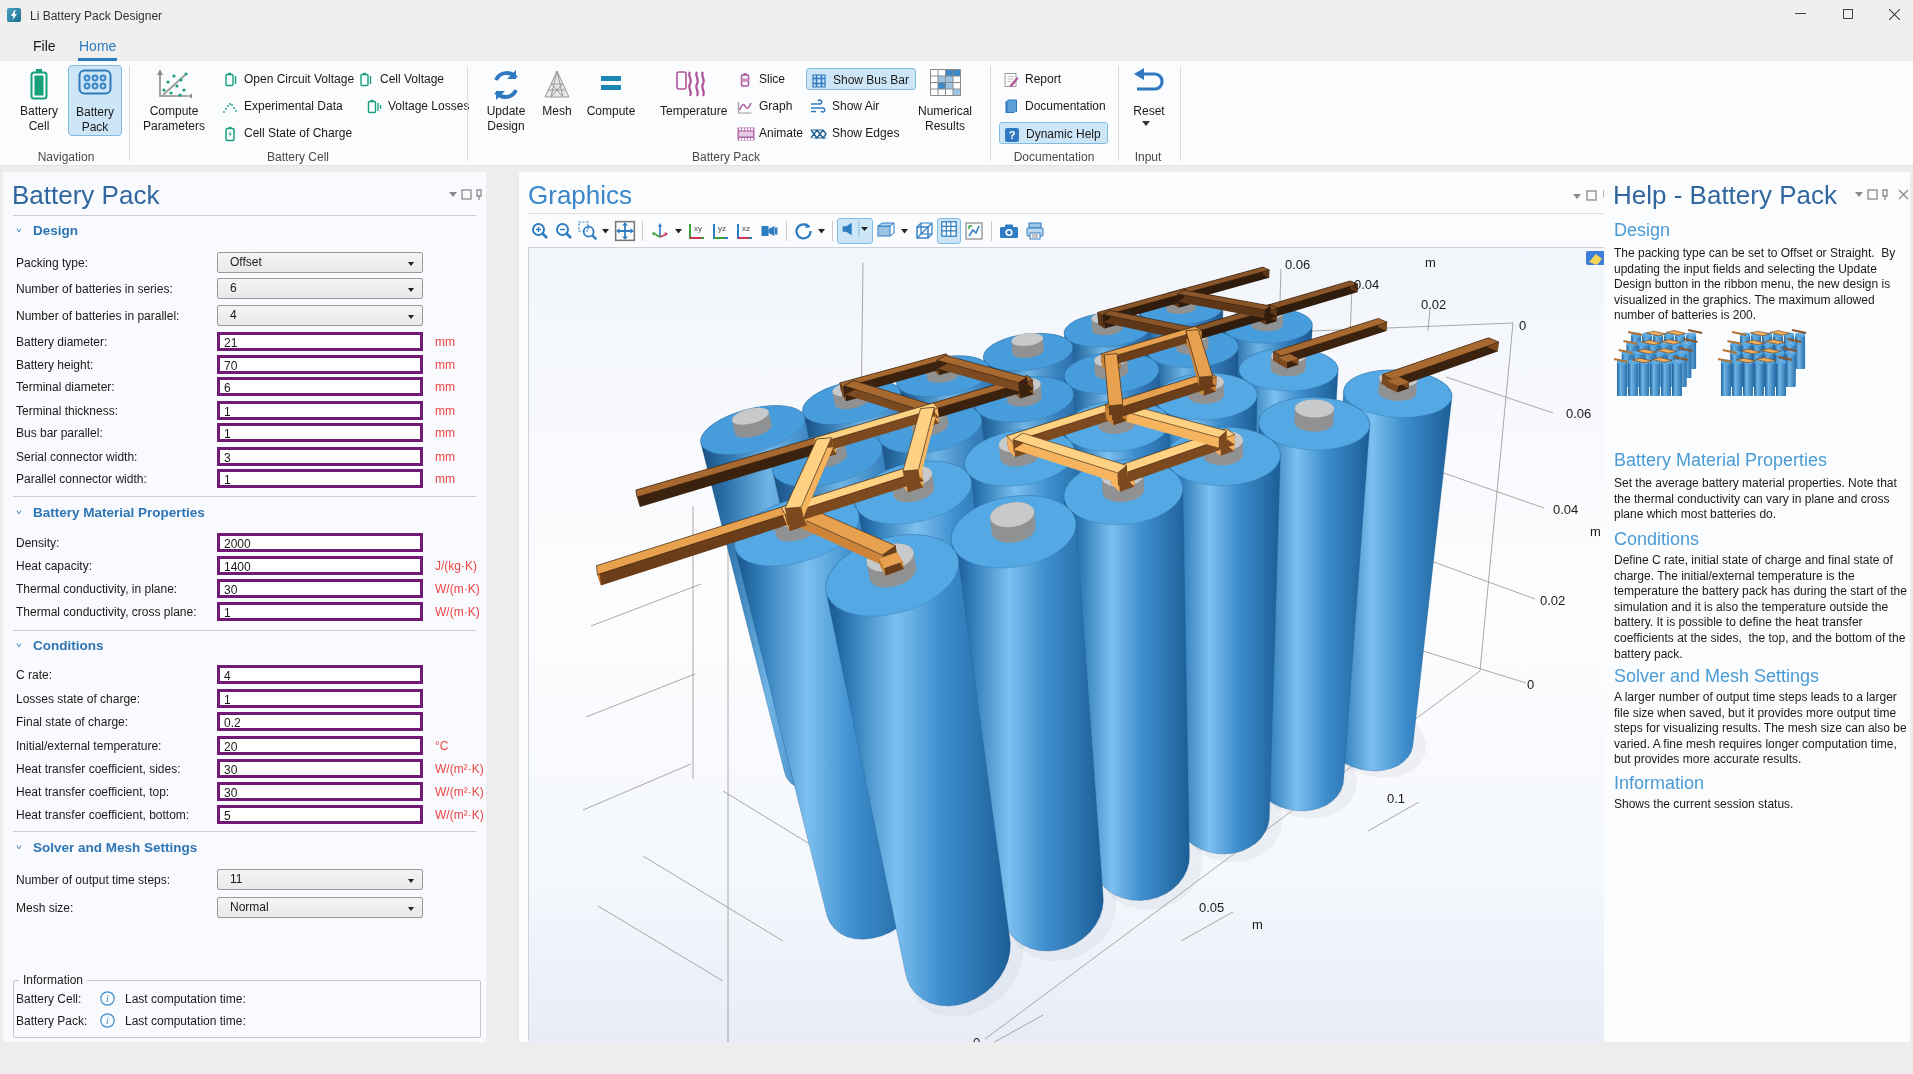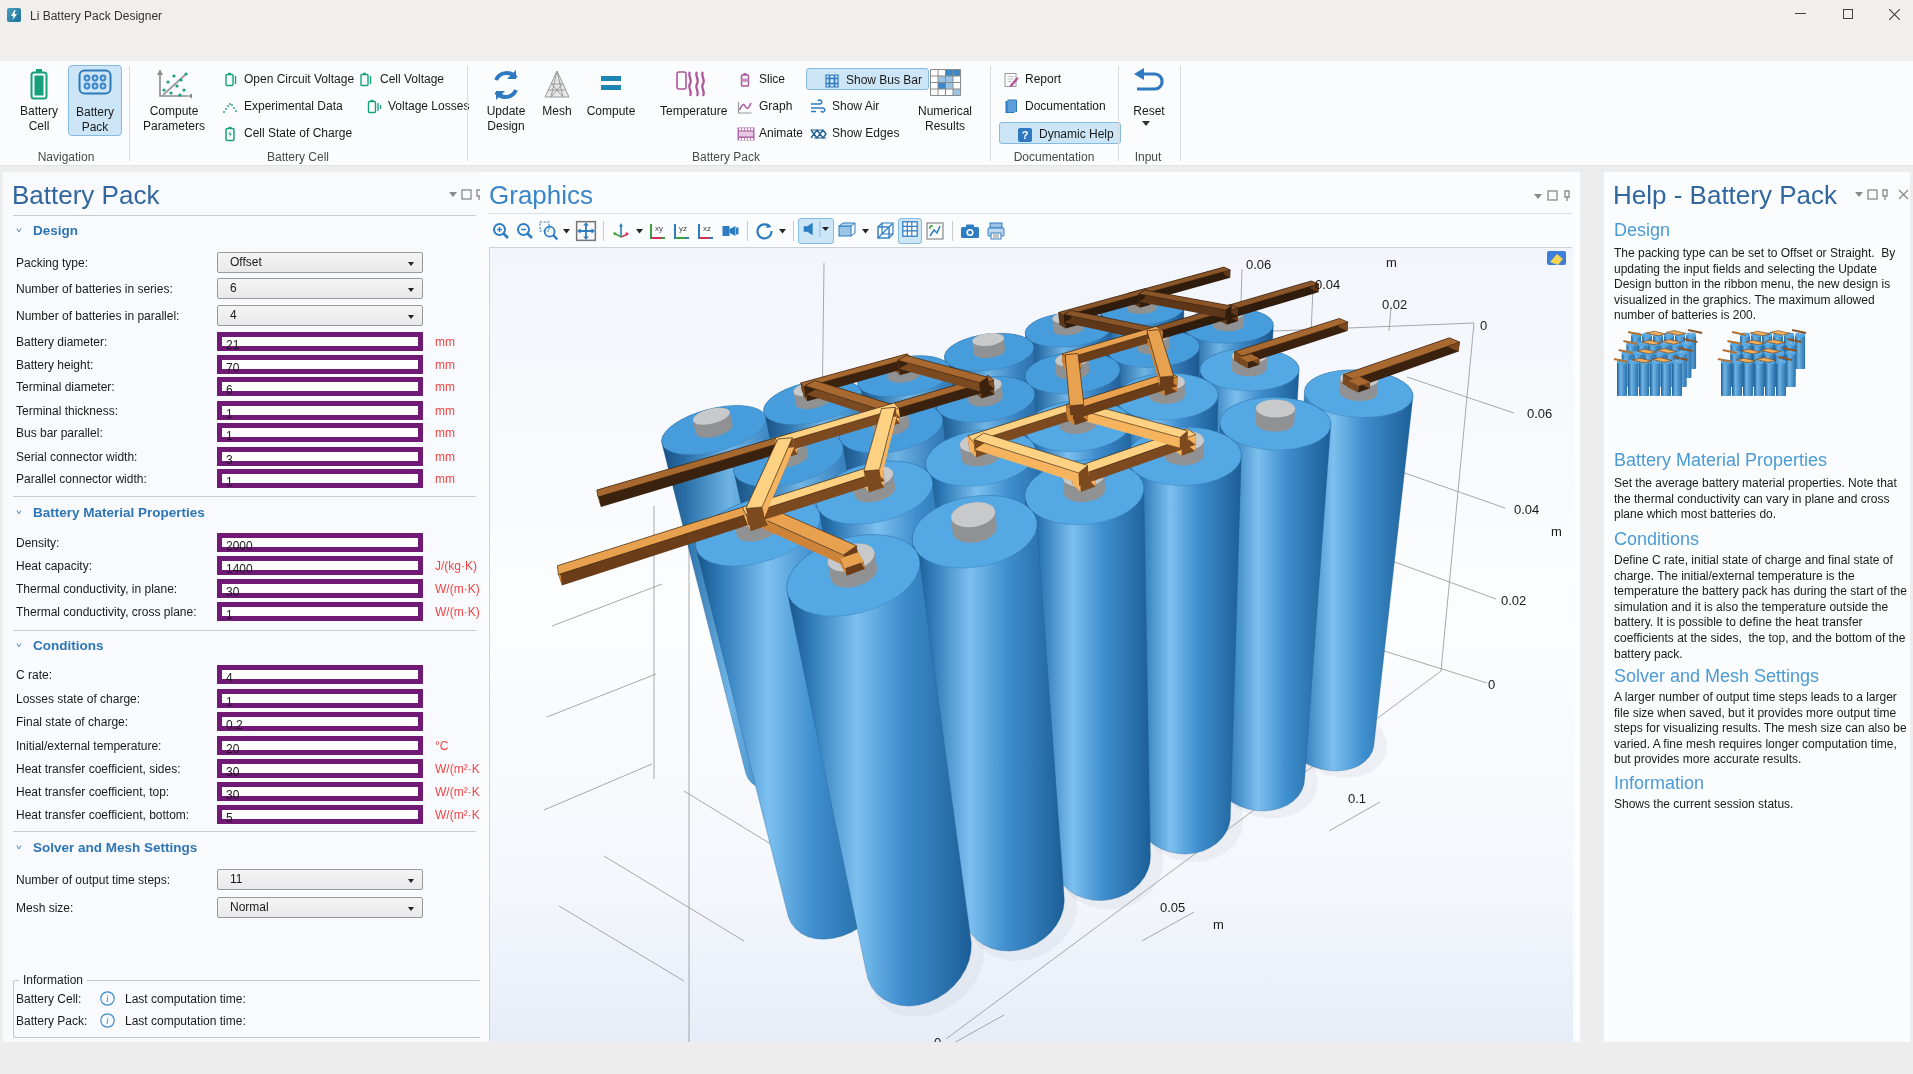--- a/index.html
+++ b/index.html
@@ -18,34 +18,34 @@
 
 #ribbon { position:absolute; left:0; top:61px; width:1913px; height:105px; background:#fbfcfe; border-bottom:1px solid #e3e3e3; }
 .rsep { position:absolute; top:5px; width:1px; height:95px; background:#d9dcde; }
 .rgrouplabel { position:absolute; top:89px; font-size:12px; color:#4a4a4a; text-align:center; }
 .bigbtn { position:absolute; top:4px; width:54px; text-align:center; font-size:12px; color:#1a1a1a; }
 .bigbtn .ic { height:34px; margin-top:3px; }
 .bigbtn .tx { line-height:15px; margin-top:2px; }
 .bigsel { background:#cde6f7; border:1px solid #84bbe2; border-radius:4px; }
 .smbtn { position:absolute; height:22px; font-size:12px; color:#1a1a1a; line-height:22px; white-space:nowrap; }
 .smbtn .ic { display:inline-block; vertical-align:middle; width:16px; height:16px; margin-right:6px; }
-.smsel { background:#cde6f7; border:1px solid #84bbe2; border-radius:3px; padding:0 6px 0 17px; }
+.smsel { background:#cde6f7; border:1px solid #84bbe2; border-radius:3px; padding:0 6px 0 4px; }
 
 .panel { position:absolute; top:172px; height:870px; background:#fbfcfe; }
 #lpanel { left:3px; width:483px; background:#f8fafd; }
-#cpanel { left:480px; width:1100px; }
+#cpanel { left:519px; width:1100px; }
 #rpanel { left:1604px; width:306px; }
 .ptitle { position:absolute; left:9px; top:8px; font-size:26px; color:#31679e; }
 .pbtns { position:absolute; top:18px; color:#8a8a8a; }
 
 .sechead { position:absolute; left:30px; font-size:13.5px; font-weight:700; color:#2e75b5; }
 .chev { position:absolute; left:13px; font-size:10px; color:#2e75b5; font-weight:400; transform:scaleY(.8); }
 .lbl { position:absolute; left:13px; font-size:12px; color:#1a1a1a; }
 .unit { position:absolute; left:432px; font-size:12px; color:#ef4444; }
-.tin { position:absolute; left:214px; width:206px; height:19px; border:5px solid #701a75; background:#fff; font-size:12px; padding:0 4px; line-height:17px; color:#1a1a1a; }
+.tin { position:absolute; left:214px; width:206px; height:19px; border:3px solid #701a75; background:#fff; font-size:12px; padding:0 4px; line-height:17px; color:#1a1a1a; }
 .cmb { position:absolute; left:214px; width:206px; height:21px; border:1px solid #999; border-radius:2px; background:linear-gradient(#f4f4f4,#e9e9eb); font-size:12px; padding:0 4px; line-height:19px; color:#1a1a1a; }
 .cmb:after { content:""; position:absolute; right:8px; top:9px; border:3.5px solid transparent; border-top:4.5px solid #222; }
 .cmb .cv { padding-left:8px; }
 .hr { position:absolute; left:10px; width:463px; height:1px; background:#c9ccd0; }
 
 .helph2 { position:absolute; left:10px; font-size:18px; color:#4a9bd5; }
 .helpp { position:absolute; left:10px; width:300px; font-size:12px; color:#1a1a1a; line-height:15.6px; white-space:nowrap; }
 
 #gtools { position:absolute; left:9px; top:46px; height:26px;text-align:right; }
 .tsep { display:inline-block; width:1px; height:20px; background:#ccc; vertical-align:middle; margin:0 4px; }
@@ -59,20 +59,24 @@
       <svg width="14" height="14" viewBox="0 0 14 14">
         <path d="M7.5 2L4 8h2.4L5.6 12 10 6H7.4L8.6 2z" fill="#fff"></path>
       </svg>
     </div>
   <div id="apptitle">Li Battery Pack Designer</div>
   <div class="winbtn" style="left:1795px;top:13px;width:11px;height:1px;background:#444"></div>
   <div class="winbtn" style="left:1843px;top:9px;width:10px;height:10px;border:1px solid #444"></div>
   <svg class="winbtn" style="left:1889px;top:9px" width="11" height="11">
       <path d="M0 0L11 11M11 0L0 11" stroke="#444" stroke-width="1.2"></path>
     </svg>
+  <div id="menubar">
+    <div class="menu" id="mFile">File</div>
+    <div class="menu" id="mHome">Home</div>
+  </div>
 </div>
 
 <div id="ribbon">
 <div class="bigbtn" style="left:12px;width:54px">
       <div class="ic"><svg width="22" height="32" viewBox="0 0 22 32">
           <rect x="8" y="1" width="6" height="3" fill="#16a07c"></rect>
           <rect x="3.5" y="4.5" width="15" height="26" rx="2.5" fill="none" stroke="#16a07c" stroke-width="2"></rect>
           <rect x="6.5" y="7.5" width="9" height="20" fill="#16a07c"></rect>
         </svg></div>
       <div class="tx">Battery<br>Cell</div>

